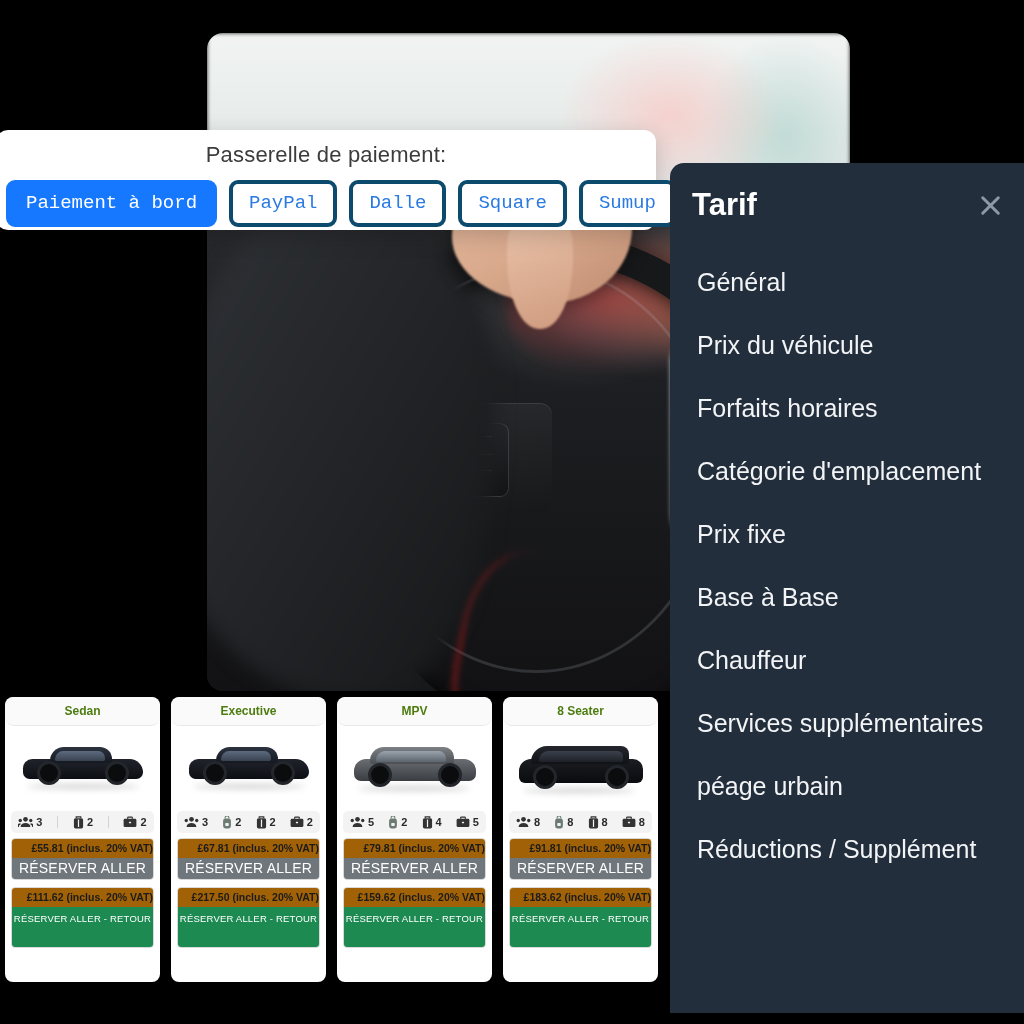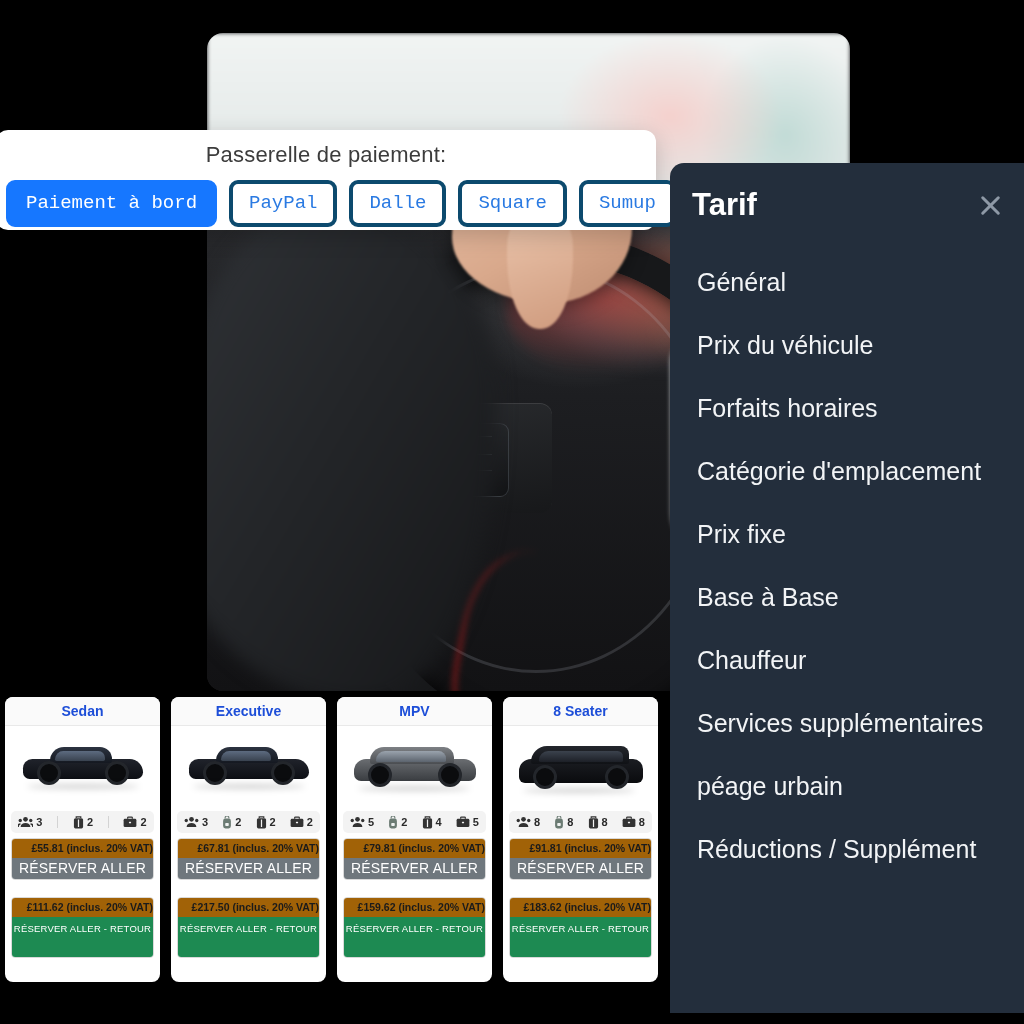--- a/index.html
+++ b/index.html
@@ -170,22 +170,22 @@
     position:absolute;top:0;width:155px;height:285px;
     background:#fff;border-radius:8px;overflow:hidden;
     box-shadow:0 2px 10px rgba(0,0,0,.16);
     font-family:"Liberation Sans",sans-serif;
   }
   .vcard:nth-child(1){left:5px;}
   .vcard:nth-child(2){left:171px;}
   .vcard:nth-child(3){left:337px;}
   .vcard:nth-child(4){left:503px;}
   .vhead{
-    height:28px;line-height:28px;text-align:center;font-size:14px;font-weight:bold;
-    color:#1d4ed8;background:#fafafa;border-bottom:1px solid #e9e9e9;
+    height:28px;line-height:28px;text-align:center;font-size:12px;font-weight:bold;
+    color:#4d7c0f;background:#fafafa;border-bottom:1px solid #e9e9e9;border-radius:9px;
   }
   .vimg{height:80px;position:relative;background:#fff;}
 
   
   .car{position:absolute;left:50%;top:50%;transform:translate(-50%,-50%);}
   .car .shadow{position:absolute;left:4px;bottom:-4px;width:112px;height:5px;background:rgba(0,0,0,.18);filter:blur(3px);border-radius:50%;}
   .sedan-body{position:relative;width:120px;height:38px;}
   .sedan-body .low{position:absolute;left:0;bottom:6px;width:120px;height:20px;border-radius:11px 16px 8px 8px;background:linear-gradient(180deg,#20232b,#0d0f14);}
   .sedan-body .top{position:absolute;left:27px;bottom:22px;width:62px;height:16px;border-radius:14px 12px 2px 2px;background:linear-gradient(180deg,#2c3340,#151921);}
   .sedan-body .glass{position:absolute;left:32px;bottom:24px;width:50px;height:10px;border-radius:10px 8px 2px 2px;background:linear-gradient(180deg,#5d6b80,#39424f);}
@@ -210,21 +210,21 @@
   .cap-div{width:1px;height:12px;background:#d3d3d3;}
 
   .price-block{margin:5px 6px 0 6px;border:1px solid #d9d9d9;border-radius:4px;overflow:hidden;}
   .price-line{
     height:19px;line-height:19px;text-align:right;font-size:10.5px;font-weight:bold;color:#1b1b1b;background:#a16207;
   }
   .book-btn{
     height:21px;line-height:21px;text-align:center;font-size:14px;color:#fff;background:#6f777d;
     letter-spacing:.2px;cursor:pointer;
   }
-  .price-block.ret{margin-top:17px;}
+  .price-block.ret{margin-top:7px;}
   .book-btn.ret{
     height:36px;line-height:16px;padding-top:4px;background:#1d8a52;font-size:9.5px;
   }
 </style>
 </head>
 <body>
 
 <div class="stage">
 
   <div class="hero">

